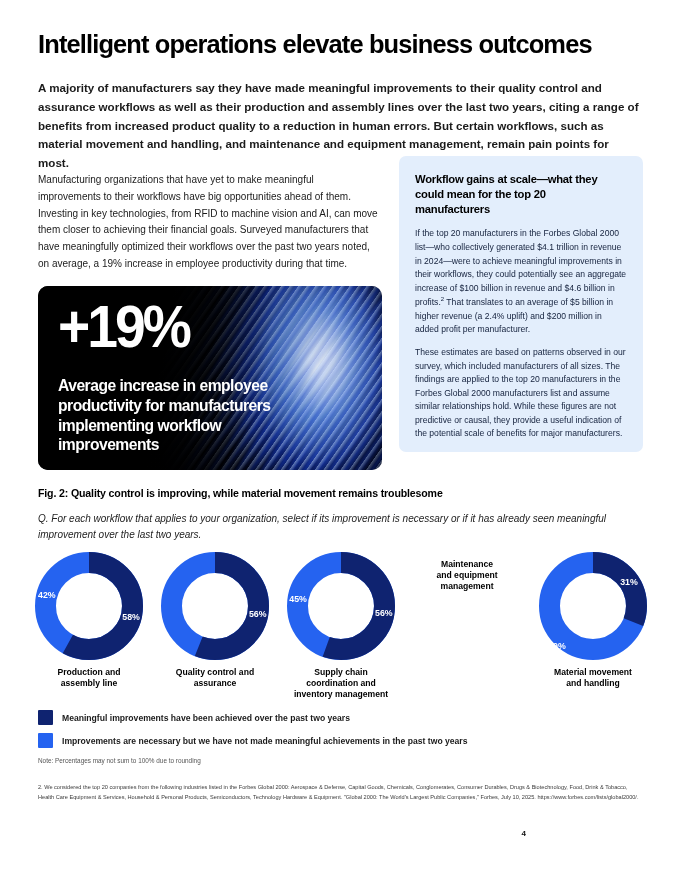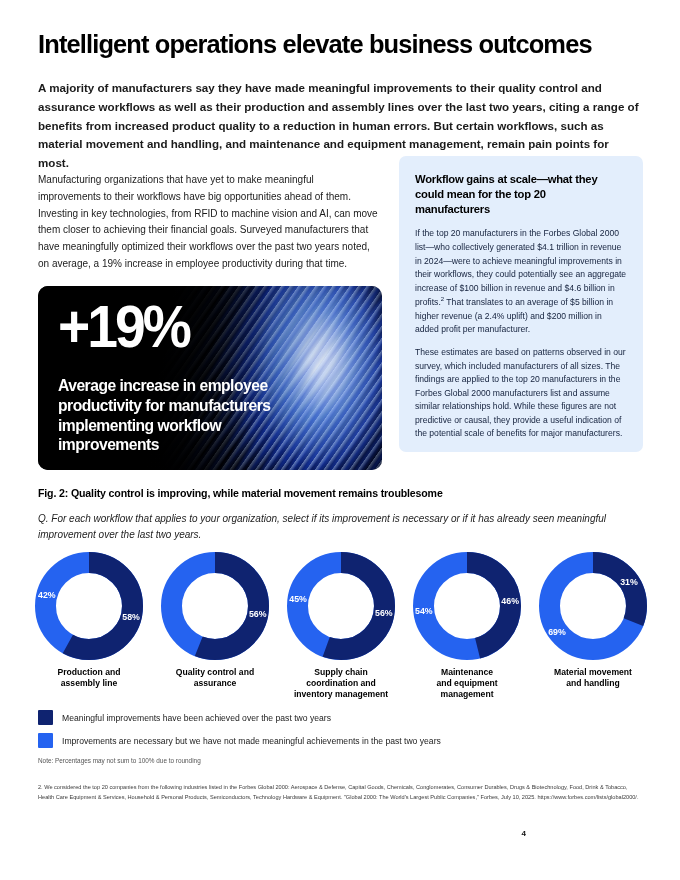--- a/index.html
+++ b/index.html
@@ -115,21 +115,21 @@
     margin-top: 7px; text-align: center; font-size: 8.6px; font-weight: 700;
     color: #000; line-height: 1.28;
   }
   .pct {
     position: absolute; font-size: 8.8px; font-weight: 700; color: #fff;
     white-space: nowrap;
   }
 
   
   .legend { position: absolute; left: 38px; top: 710px; width: 600px; }
-  .legend-row { display: flex; align-items: center; margin-bottom: 8px; }
+  .legend-row { display: flex; align-items: center; margin-bottom: 8px; font-weight: bold; }
   .swatch { width: 15px; height: 15px; border-radius: 1px; margin-right: 9px; flex: none; }
   .legend-text { font-size: 8.6px; color: #1b1b1b; }
   .note {
     position: absolute; left: 38px; top: 757px;
     font-size: 6.4px; color: #555;
   }
 
   
   .footnote {
     position: absolute; left: 38px; top: 783px; width: 606px;
@@ -206,42 +206,34 @@
           <span class="pct" style="left: 96.865px; top: 61.4056px; transform: translate(-50%, -50%);">56%</span>
           <span class="pct" style="left: 11.135px; top: 46.5944px; transform: translate(-50%, -50%);">45%</span>
         </div>
         <div class="donut-label">
           <div>Supply chain</div>
           <div>coordination and</div>
           <div>inventory management</div>
         </div>
       </div>
       <div class="donut-cell">
-        <div class="donut-wrap">
-          <svg width="108" height="108" viewBox="0 0 108 108">
-            <circle cx="54" cy="54" r="43.5" fill="none" stroke="#2563f0" stroke-width="21"></circle>
-            <circle cx="54" cy="54" r="43.5" fill="none" stroke="#0f2370" stroke-width="21" stroke-dasharray="125.72653799666352 273.318560862312" transform="rotate(-90 54 54)"></circle>
-          </svg>
-          <span class="pct" style="left: 97.157px; top: 48.548px; transform: translate(-50%, -50%);">46%</span>
-          <span class="pct" style="left: 10.843px; top: 59.452px; transform: translate(-50%, -50%);">54%</span>
-        </div>
         <div class="donut-label">
           <div>Maintenance</div>
           <div>and equipment</div>
           <div>management</div>
         </div>
       </div>
       <div class="donut-cell">
         <div class="donut-wrap">
           <svg width="108" height="108" viewBox="0 0 108 108">
             <circle cx="54" cy="54" r="43.5" fill="none" stroke="#2563f0" stroke-width="21"></circle>
             <circle cx="54" cy="54" r="43.5" fill="none" stroke="#0f2370" stroke-width="21" stroke-dasharray="84.72875386731671 273.318560862312" transform="rotate(-90 54 54)"></circle>
           </svg>
           <span class="pct" style="left: 89.978px; top: 29.5494px; transform: translate(-50%, -50%);">31%</span>
-          <span class="pct" style="left: 18.022px; top: 80px; transform: translate(-50%, -50%);">69%</span>
+          <span class="pct" style="left: 18.022px; top: 94px; transform: translate(-50%, -50%);">69%</span>
         </div>
         <div class="donut-label">
           <div>Material movement</div>
           <div>and handling</div>
         </div>
       </div>
     </div>
 
   <div class="legend" id="legend">
       <div class="legend-row">

